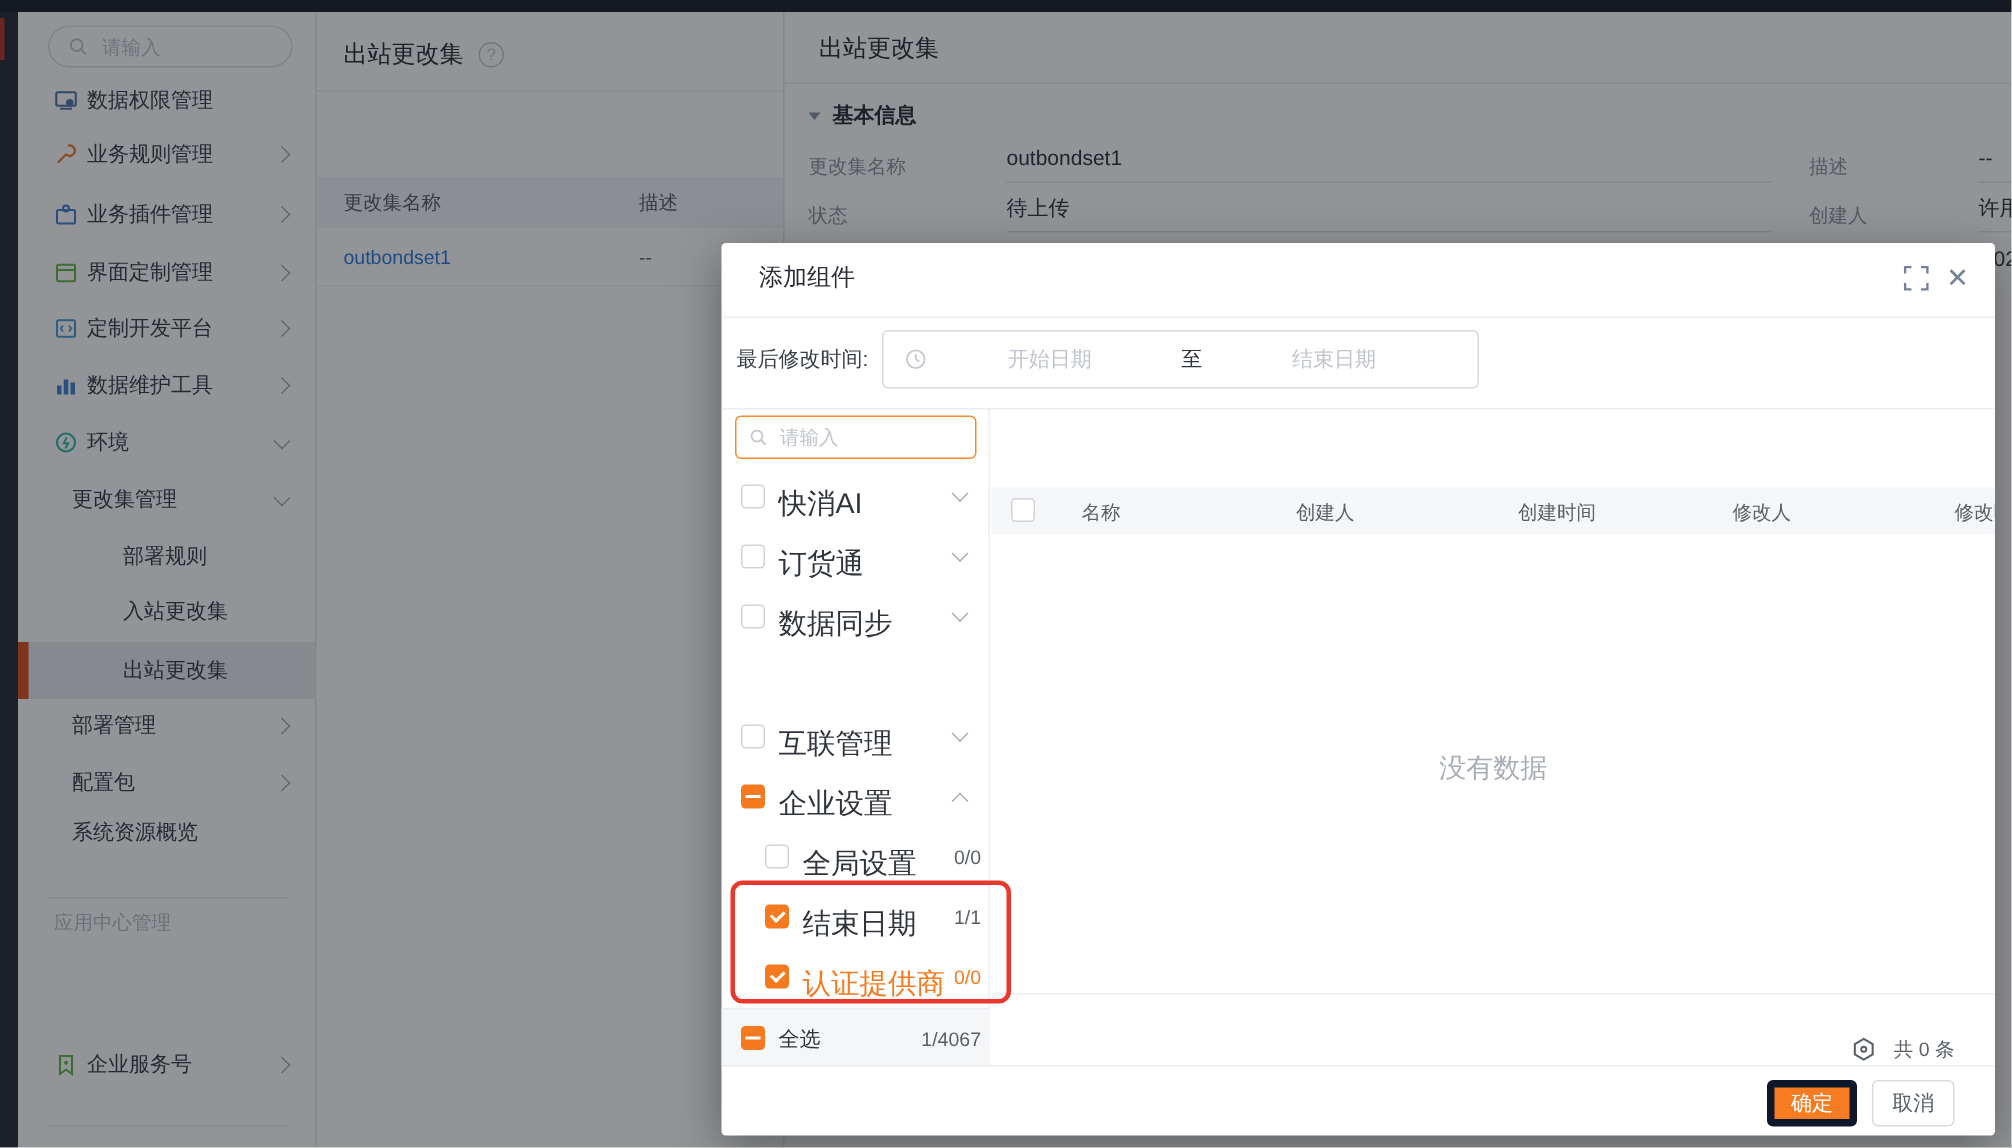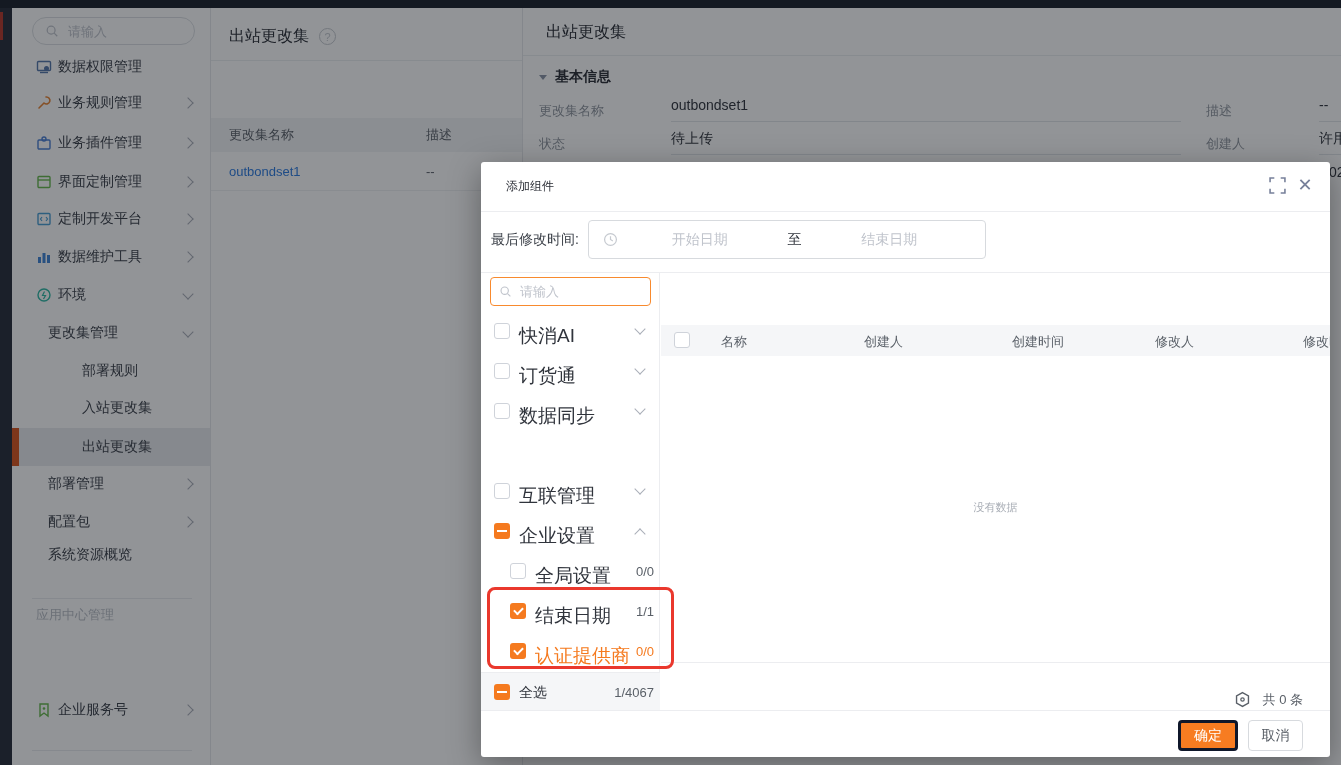--- a/index.html
+++ b/index.html
@@ -54,21 +54,21 @@
               font-size:14px;font-weight:bold;color:#2b2e36;}
   .tri-down{width:0;height:0;border-left:4px solid transparent;border-right:4px solid transparent;
             border-top:5px solid #8a94a6;}
   .dp-label{position:absolute;font-size:13px;color:#8f959e;white-space:nowrap;}
   .dp-value{position:absolute;font-size:14px;color:#30343c;border-bottom:1px solid #e2e5e9;
             height:24px;white-space:nowrap;}
   
   .overlay{position:absolute;left:0;top:0;width:1341px;height:765px;background:rgba(14,17,24,0.45);z-index:50;}
   .modal{position:absolute;left:481px;top:162px;width:849px;height:595px;background:#fff;border-radius:3px;
          z-index:60;overflow:hidden;box-shadow:0 8px 32px rgba(0,0,0,0.35);}
-  .m-title{position:absolute;left:25px;top:0;height:48px;line-height:48px;font-size:12px;font-weight:500;color:#2b2e36;}
+  .m-title{position:absolute;left:25px;top:0;height:48px;line-height:48px;font-size:16px;font-weight:500;color:#2b2e36;}
   .m-expand{position:absolute;right:44px;top:15px;width:17px;height:17px;cursor:pointer;}
   .m-close{position:absolute;right:15px;top:11px;width:20px;height:24px;font-size:18px;color:#77809a;
            cursor:pointer;text-align:center;line-height:24px;}
   .m-hdiv1{position:absolute;left:0;top:49px;width:849px;border-top:1px solid #ecedf0;}
   .m-filter-label{position:absolute;left:10px;top:69px;font-size:14px;color:#3a3f47;}
   .m-date{position:absolute;left:107px;top:58px;width:398px;height:39px;box-sizing:border-box;
           border:1px solid #d7dade;border-radius:4px;display:flex;align-items:center;padding:0 14px;cursor:pointer;}
   .m-date .ph{flex:1;text-align:center;font-size:14px;color:#c0c4cc;}
   .m-date .sep{font-size:14px;color:#30343c;padding:0 6px;}
   .m-hdiv2{position:absolute;left:0;top:110px;width:849px;border-top:1px solid #ecedf0;}
@@ -93,28 +93,28 @@
   .cb{position:absolute;width:16px;height:16px;box-sizing:border-box;border:1px solid #cfd3da;border-radius:3px;background:#fff;}
   .cb.on,.cb.ind{background:#f57a1f;border:none;}
   .cb.on::after{content:"";position:absolute;left:4px;top:4px;width:7px;height:4px;
                 border-left:2px solid #fff;border-bottom:2px solid #fff;transform:rotate(-45deg);}
   .cb.ind::after{content:"";position:absolute;left:3px;top:7px;width:10px;border-bottom:2px solid #fff;}
   .m-table{position:absolute;left:180px;top:110px;width:669px;height:438px;}
   .mt-header{position:absolute;left:0;top:53px;width:669px;height:31px;background:#f5f6f8;
              font-size:13px;color:#5a6068;}
   .mt-header .cb{left:13px;top:7px;background:#fff;}
   .mt-col{position:absolute;top:8px;white-space:nowrap;}
-  .mt-empty{position:absolute;left:0;top:228px;width:669px;text-align:center;font-size:11px;color:#a8adb5;}
+  .mt-empty{position:absolute;left:0;top:228px;width:669px;text-align:center;font-size:18px;color:#a8adb5;}
   .mt-bottom{position:absolute;left:0;top:390px;width:669px;border-top:1px solid #ecedf0;}
   .mt-pag{position:absolute;right:27px;top:399px;height:22px;display:flex;gap:12px;
           font-size:13px;color:#5a6068;margin-top:20px;}
   .m-fdiv{position:absolute;left:0;top:548px;width:849px;border-top:1px solid #ecedf0;}
   .btn{position:absolute;top:558px;height:31px;box-sizing:border-box;border-radius:4px;font-size:14px;
        display:flex;align-items:center;justify-content:center;cursor:pointer;}
-  .btn-confirm{left:697px;width:60px;background:#f77c21;color:#fff;border:3px solid #0f172a;}
+  .btn-confirm{left:697px;width:60px;background:#f77c21;color:#fff;border:5px solid #0f172a;}
   .btn-cancel{left:767px;width:55px;background:#fff;color:#555b63;border:1px solid #d7dade;}
   
   .annotation{position:absolute;left:487px;top:587px;width:181px;height:76px;border:3px solid #ea382d;
               border-radius:8px;z-index:70;pointer-events:none;}
 </style>
 </head>
 <body>
 
 <div class="stage">
 

